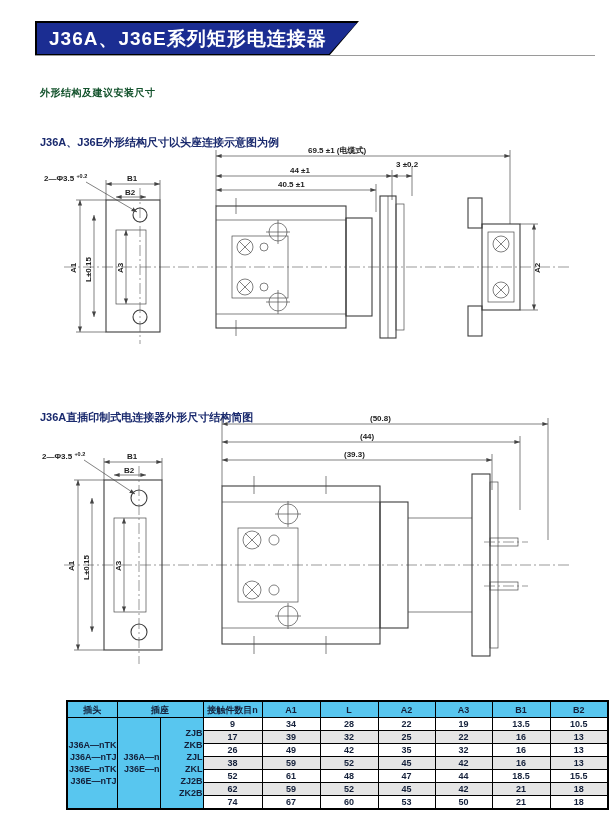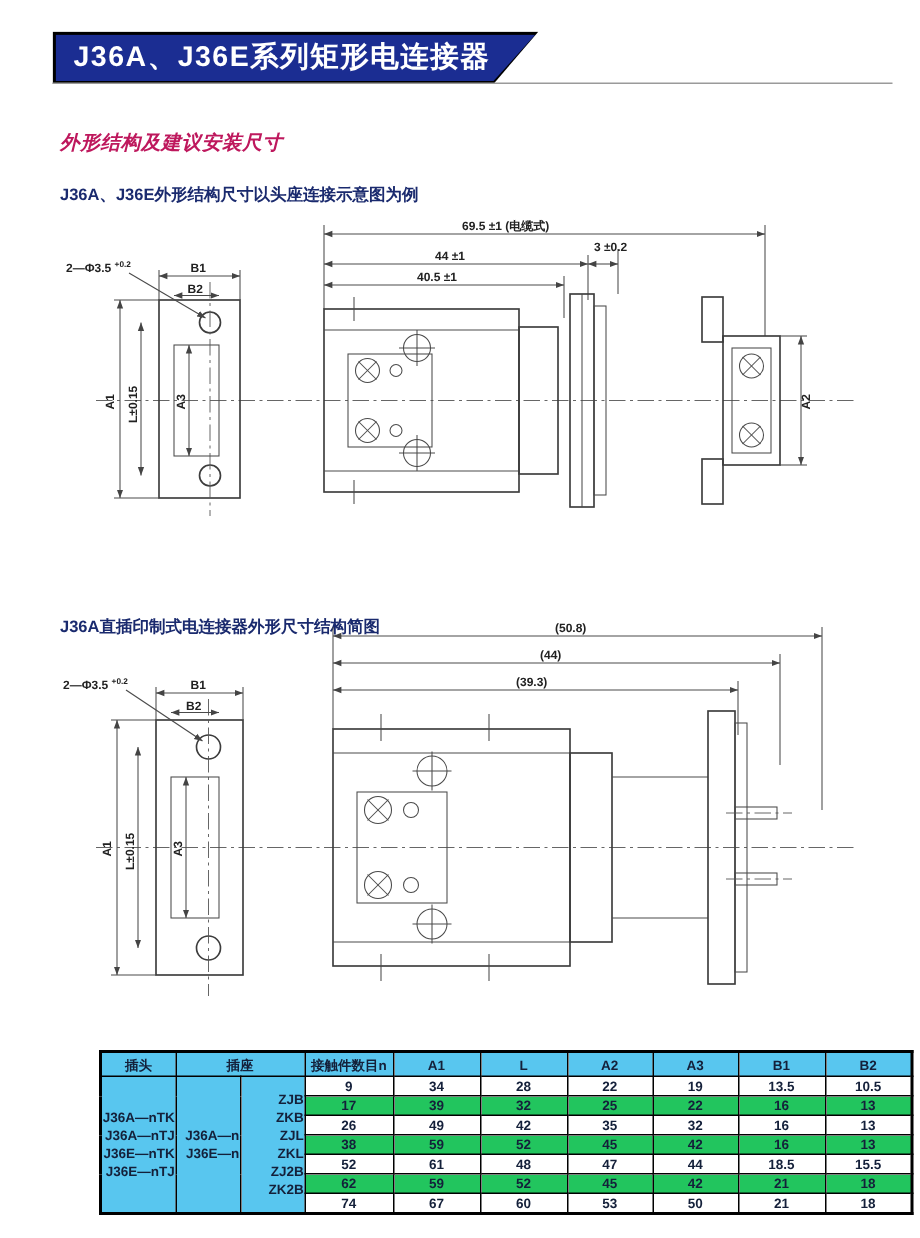--- a/index.html
+++ b/index.html
@@ -8,43 +8,43 @@
 
   
   .banner-wrap{position:absolute;left:35px;top:21px;width:324px;height:35px;
     background:#000;clip-path:polygon(0 0,100% 0,calc(100% - 30px) 100%,0 100%);}
   .banner{position:absolute;left:2px;top:2px;right:2px;bottom:2px;
     background:#1b2d92;clip-path:polygon(0 0,100% 0,calc(100% - 28px) 100%,0 100%);
     color:#fff;font-size:19px;font-weight:bold;line-height:31px;padding-left:12px;
     letter-spacing:1px;white-space:nowrap;}
   .rule{position:absolute;left:35px;right:18px;top:55px;height:1px;background:#9a9a9a;}
 
-  .sec-head{position:absolute;left:40px;top:86px;font-size:13px;font-weight:bold;
-    color:#be185d;letter-spacing:.5px;font-style:italic;}
-  .sub-head{position:absolute;left:40px;top:122px;font-size:11px;font-weight:bold;color:#1a2a6e;}
+  .sec-head{position:absolute;left:40px;top:86px;font-size:10px;font-weight:bold;
+    color:#14532d;letter-spacing:.5px;}
+  .sub-head{position:absolute;left:40px;top:135px;font-size:11px;font-weight:bold;color:#1a2a6e;}
   .cap2{position:absolute;left:40px;top:386px;font-size:11px;font-weight:bold;color:#1a2a6e;margin-top:24px;}
 
   .draw1{position:absolute;left:40px;top:140px;}
   .draw2{position:absolute;left:40px;top:410px;}
 
   svg text{font-family:"Liberation Sans",sans-serif;font-size:8px;font-weight:bold;fill:#222;}
   .out{stroke:#3c3c3c;stroke-width:1.1;fill:none;}
   .thin{stroke:#4a4a4a;stroke-width:0.7;fill:none;}
   .dim{stroke:#4a4a4a;stroke-width:0.7;fill:none;}
   .cl{stroke:#555;stroke-width:0.6;fill:none;stroke-dasharray:11 3 2 3;}
 
   
   .spec-table{position:absolute;left:38px;top:700px;width:541px;border-collapse:collapse;
     table-layout:fixed;border:2px solid #000;margin-left:28px;}
   .spec-table th,.spec-table td{border:1px solid #000;text-align:center;vertical-align:middle;
     font-size:9px;font-weight:bold;color:#14203a;padding:0;line-height:12px;height:12px;
     overflow:hidden;white-space:nowrap;}
   .spec-table th{height:15px;background:#58c6ef;}
   .cell-blue{background:#58c6ef;font-size:8.5px;line-height:12px;}
-  .row-y td{background:#22c55e;}
+  .row-y td{background:#e5e5e5;}
   .models div{line-height:12px;text-align:right;}
 </style>
 </head>
 <body>
 
 <div class="page">
 
   <div class="banner-wrap">
     <div class="banner">J36A、J36E系列矩形电连接器</div>
   </div>

